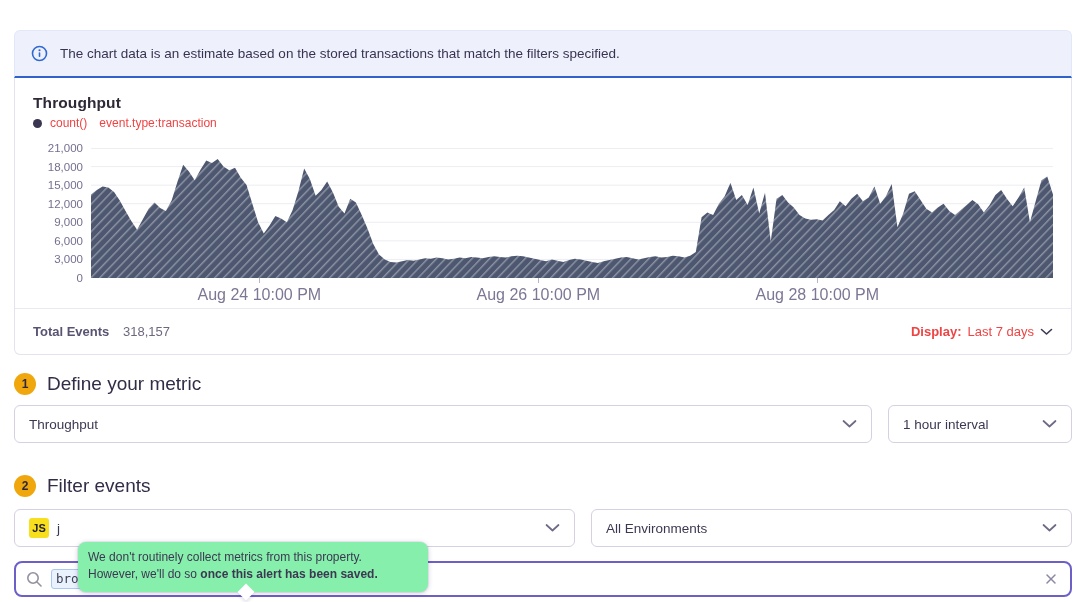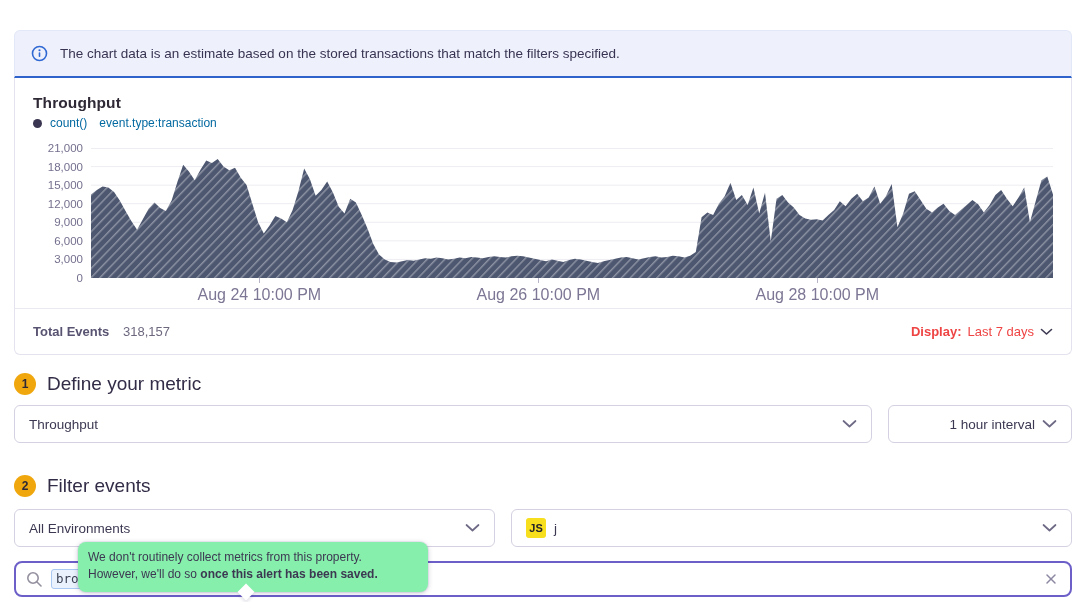--- a/index.html
+++ b/index.html
@@ -9,21 +9,21 @@
   
   .banner { display:flex; align-items:center; gap:12px; height:48px; background:#eef1fb;
             border:1px solid #e3e8f8; border-bottom:2px solid #2f63cb; border-radius:6px 6px 0 0;
             padding:0 16px; font-size:13.5px; color:#383352; }
   .info-icon { flex:0 0 auto; display:flex; }
 
   
   .panel { background:#fff; border:1px solid #e4e2ee; border-top:none; border-radius:0 0 6px 6px; }
   .panel-body { padding:16px 18px 0 18px; }
   .chart-title { font-size:15.5px; font-weight:700; color:#2f2936; letter-spacing:.1px; }
-  .legend { display:flex; align-items:center; gap:8px; margin-top:4px; font-size:12px; color:#0369a1; }
+  .legend { display:flex; align-items:center; gap:8px; margin-top:4px; font-size:12px; color:#ef4444; }
   .legend-dot { width:9px; height:9px; border-radius:50%; background:#3a3550; }
   .legend-query { margin-left:4px; }
 
   .chart-area { display:flex; margin-top:18px; }
   .y-axis { width:58px; position:relative; height:130px; }
   .y-tick { position:absolute; right:8px; font-size:11.5px; color:#756f8e; line-height:12px; }
   .plot { flex:1; position:relative; height:130px; }
   .plot svg { display:block; width:100%; height:130px; }
   .x-axis { margin-left:58px; position:relative; height:30px; }
   .x-tickmark { position:absolute; top:0; width:1px; height:5px; background:#b9b4c9; }
@@ -40,21 +40,21 @@
   .section-head { display:flex; align-items:center; gap:11px; margin-top:18px; }
   .step-badge { width:22px; height:22px; border-radius:50%; background:#f0a70d; color:#2f2936;
                 font-size:12px; font-weight:700; display:flex; align-items:center; justify-content:center; }
   .section-title { font-size:19px; font-weight:500; color:#332c47; }
 
   .select-row { display:flex; gap:16px; margin-top:10px; }
   .select { position:relative; height:38px; border:1px solid #d5d0e2; border-radius:6px; background:#fff;
             display:flex; align-items:center; padding:0 36px 0 14px; font-size:13.5px; color:#3d3852; cursor:pointer; }
   .select .chev { position:absolute; right:14px; top:50%; transform:translateY(-50%); display:flex; }
   .grow { flex:1; }
-  .w-interval { flex:0 0 184px;justify-content:flex-end; }
+  .w-interval { flex:0 0 184px; }
   .w-project { flex:0 0 561px; }
   .row-filter { margin-top:12px; }
   .mt-filter { margin-top:32px; }
 
   .js-badge { width:20px; height:20px; border-radius:3px; background:#f7df1e; color:#23212a; font-size:11px;
               font-weight:700; display:flex; align-items:center; justify-content:center; margin-right:8px; flex:0 0 auto; }
 
   
   .tooltip { position:absolute; left:78px; top:512px; width:350px; background:#86efac; border-radius:8px;
              box-shadow:0 1px 5px rgba(49,40,94,.25), 0 0 0 1px rgba(49,40,94,.06); padding:7px 10px 8px;
@@ -181,31 +181,31 @@
           </svg>
       </span>
     </div>
   </div>
 
   <div class="section-head mt-filter">
     <span class="step-badge">2</span>
     <span class="section-title">Filter events</span>
   </div>
   <div class="select-row row-filter">
-    <div class="select grow">
-      <span>All Environments</span>
-      <span class="chev">
-        <svg width="15" height="9" viewBox="0 0 15 9" fill="none">
-            <path d="M1.5 1.5 L7.5 7 L13.5 1.5" stroke="#6e6a85" stroke-width="1.7" stroke-linecap="round" stroke-linejoin="round"></path>
-          </svg>
-      </span>
-    </div>
     <div class="select w-project">
       <span class="js-badge">JS</span>
       <span>j</span>
+      <span class="chev">
+        <svg width="15" height="9" viewBox="0 0 15 9" fill="none">
+            <path d="M1.5 1.5 L7.5 7 L13.5 1.5" stroke="#6e6a85" stroke-width="1.7" stroke-linecap="round" stroke-linejoin="round"></path>
+          </svg>
+      </span>
+    </div>
+    <div class="select grow">
+      <span>All Environments</span>
       <span class="chev">
         <svg width="15" height="9" viewBox="0 0 15 9" fill="none">
             <path d="M1.5 1.5 L7.5 7 L13.5 1.5" stroke="#6e6a85" stroke-width="1.7" stroke-linecap="round" stroke-linejoin="round"></path>
           </svg>
       </span>
     </div>
   </div>
 
   <div class="search-bar">
     <span class="search-icon">

